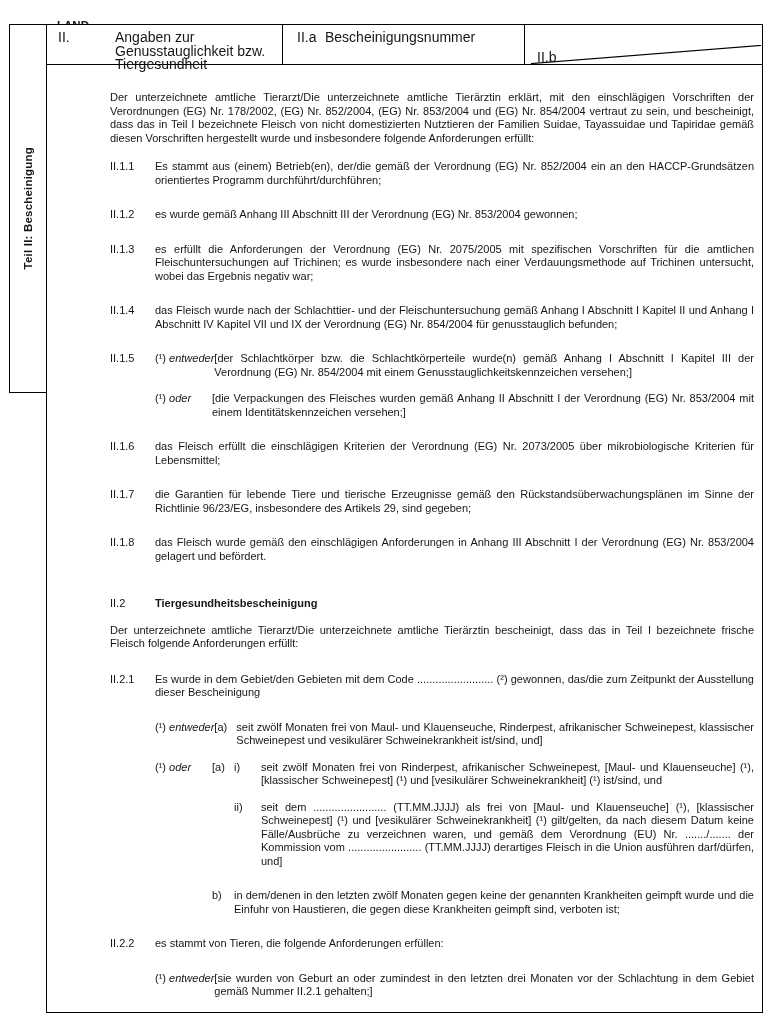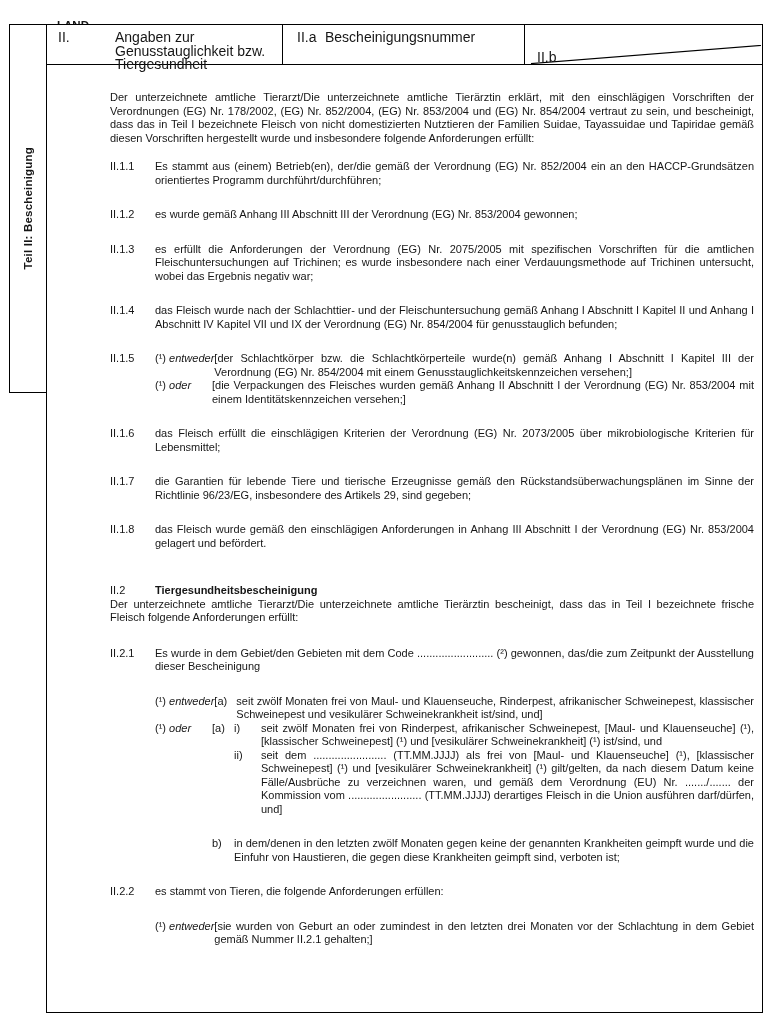--- a/index.html
+++ b/index.html
@@ -25,21 +25,21 @@
   .tbody { padding:12px 8px 0 63px; font-size:11px; line-height:13.5px; }
 
   .row { display:flex; align-items:flex-start; }
   .num  { flex:0 0 45px; }
   .cond { flex:0 0 57px; white-space:nowrap; }
   .cond i { font-style:italic; }
   .cola { flex:0 0 22px; }
   .coli { flex:0 0 27px; }
   .txt  { flex:1; text-align:justify; }
   .title { font-weight:bold; }
-  .mt13 { }
+  .mt13 { margin-top:13px; }
   .mt14 { margin-top:14px; }
   .mt21 { margin-top:21px; }
   .mt22 { margin-top:22px; }
   .mt27 { margin-top:15px; }
   .mt34 { margin-top:34px; }
 </style>
 </head>
 <body>
 
 <div class="topbar">

